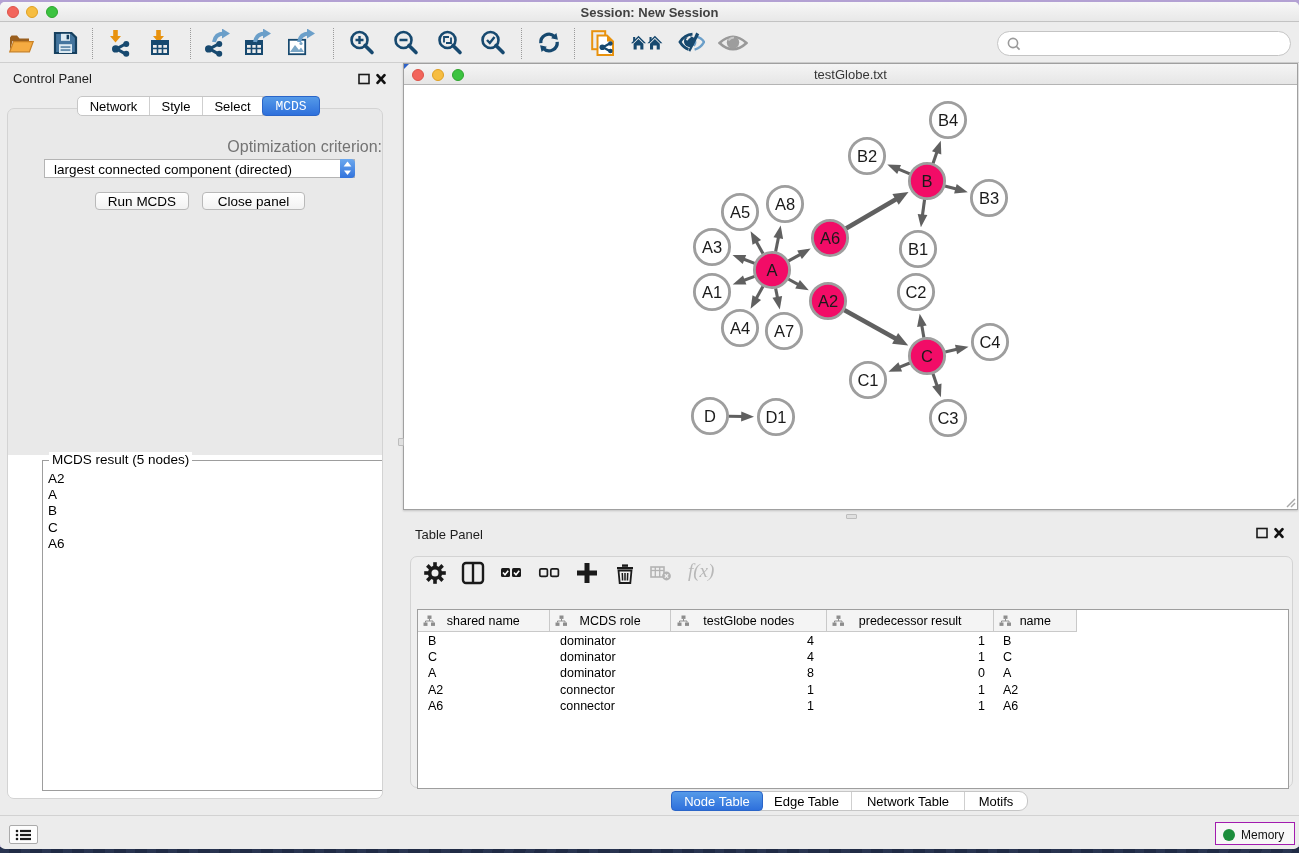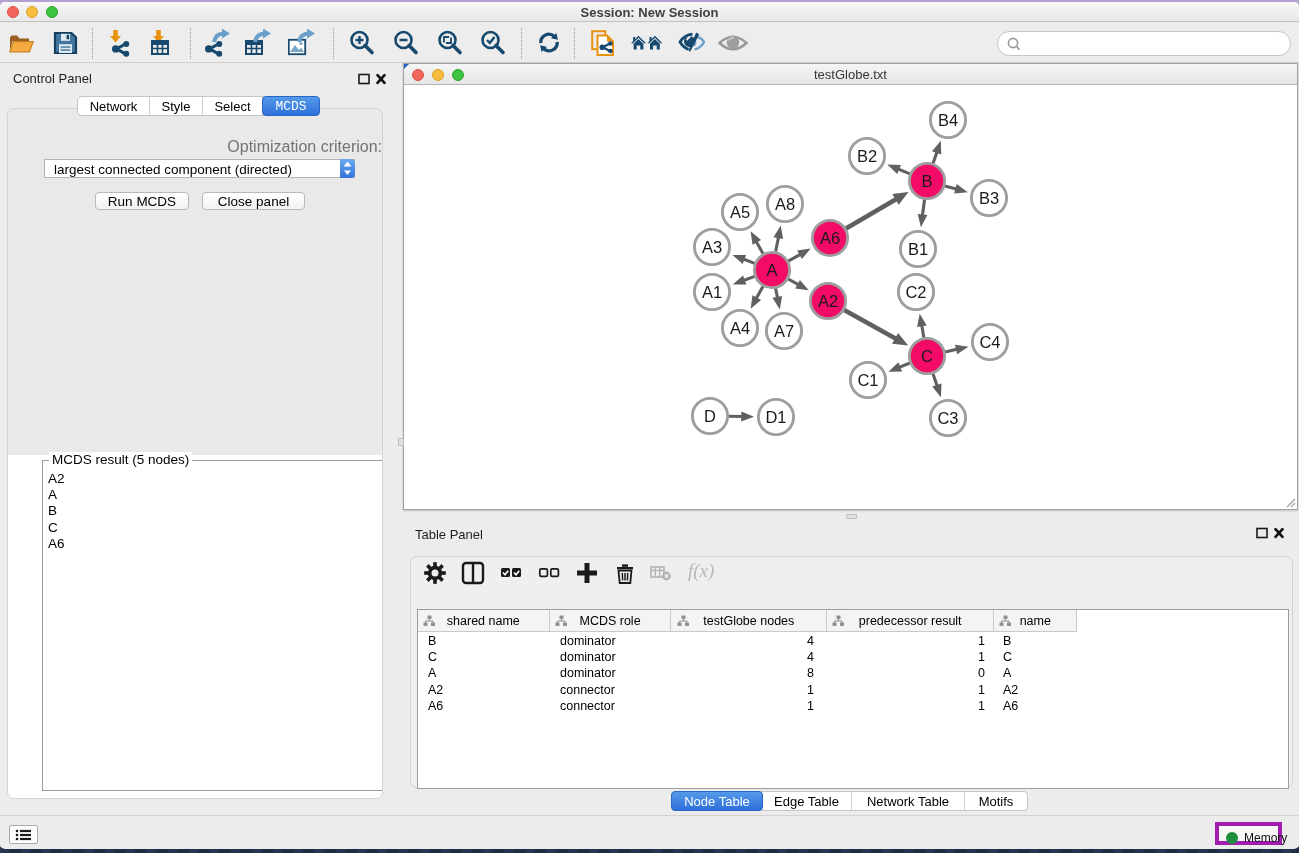--- a/index.html
+++ b/index.html
@@ -27,22 +27,22 @@
 .tsep { position:absolute; top:5px; height:31px; width:0;
   border-left:1px dotted #9a9a9a; }
 .ticon { position:absolute; top:0; }
 #searchbox { position:absolute; left:997px; top:8px; width:294px; height:25px;
   background:#fff; border:1px solid #c4c4c4; border-radius:13px; }
 
 #ctlhead { position:absolute; left:13px; top:69px; font-size:13px; color:#1e1e1e; }
 #statusbar { position:absolute; left:0; top:813px; width:100%; height:32px; border-top:1px solid #d2d2d2; }
 #listbtn { position:absolute; left:9px; top:823px; width:29px; height:19px; background:#fdfdfd;
   border:1px solid #ababab; border-radius:2px; }
-#membtn { position:absolute; left:1215px; top:820px; width:67px; height:23px; background:#f7f7f7;
-  border:4px solid #a21caf; }
+#membtn { position:absolute; left:1215px; top:820px; width:80px; height:23px; background:#f7f7f7;
+  border:1px solid #a21caf; }
 #membtn .dot { position:absolute; left:7px; top:5.5px; width:12px; height:12px; border-radius:50%; background:#1c8e3c; }
 #membtn .t { position:absolute; left:25px; top:5px; font-size:12px; color:#111; }
 
 #cptabs { position:absolute; left:77px; top:94px; height:20px; display:flex;
   background:#fff; border:1px solid #c6c6c6; border-radius:5px; }
 #cptabs .seg { font-size:13px; color:#000; text-align:center; line-height:19px; border-right:1px solid #cfcfcf; }
 #cptabs .seg:last-child { border-right:none;font-family:Liberation Mono, monospace; }
 #cptabs .seg.sel { background:linear-gradient(#559ae8,#2e70dc); color:#fff; border-radius:4px; margin:-1px;
   border:1px solid #2a65c8; }
 #cpinner { position:absolute; left:7px; top:106px; width:376px; height:691px;
@@ -79,21 +79,21 @@
 #tpinner { position:absolute; left:410px; top:554px; width:883px; height:232px;
   background:#efefef; border:1px solid #d3d3d3; border-radius:7px; }
 #tablebox { position:absolute; left:6px; top:52px; width:872px; height:180px; background:#fff;
   border:1px solid #9e9e9e; overflow:hidden; }
 #thead { position:absolute; left:0; top:0; height:22px; background:#f4f4f4; border-bottom:1px solid #c9c9c9; }
 .th { position:absolute; top:0; height:21px; border-right:1px solid #c9c9c9; font-size:12.5px; color:#000; }
 .th .lbl { position:absolute; top:4px; width:100%; text-align:center; }
 .trow { position:absolute; font-size:12.5px; color:#000; }
 
 #tbltabs { position:absolute; left:671px; top:789px; height:20px; display:flex;
-  background:#fff; border:1px solid #c6c6c6; border-radius:4px; }
+  background:#fff; border:1px solid #c6c6c6; border-radius:9px; }
 #tbltabs .seg { font-size:13px; color:#000; text-align:center; line-height:19px; border-right:1px solid #cfcfcf; }
 #tbltabs .seg:last-child { border-right:none; }
 #tbltabs .seg.sel { background:linear-gradient(#559ae8,#2e70dc); color:#fff; border-radius:4px; margin:-1px;
   border:1px solid #2a65c8; }
 </style>
 </head>
 <body>
 <div id="wallbottom"></div>
 <div id="appwin">
   <div id="titlebar">

